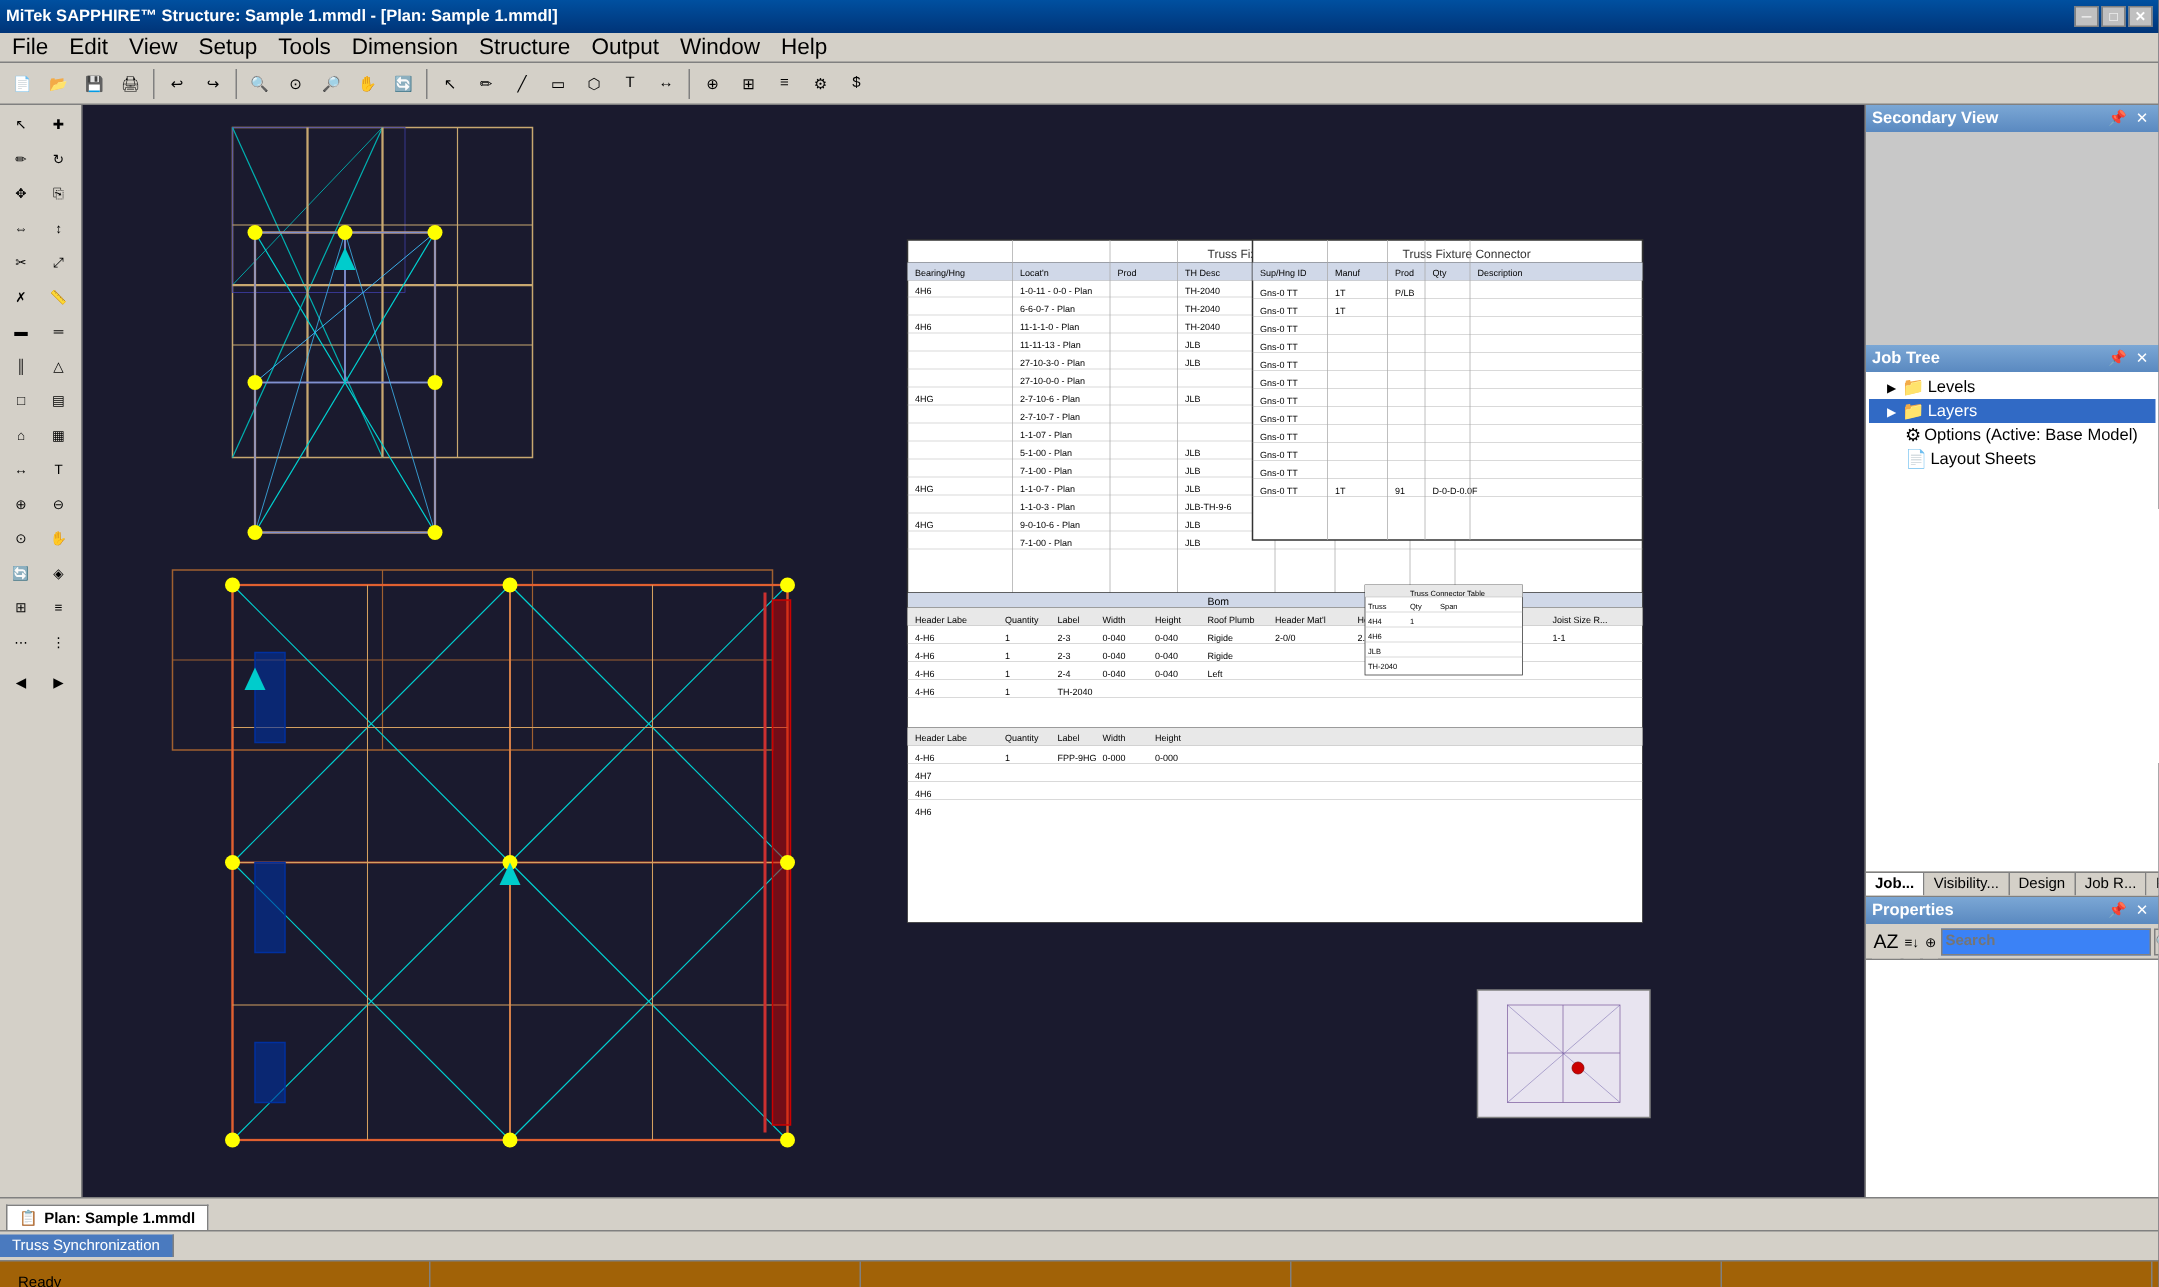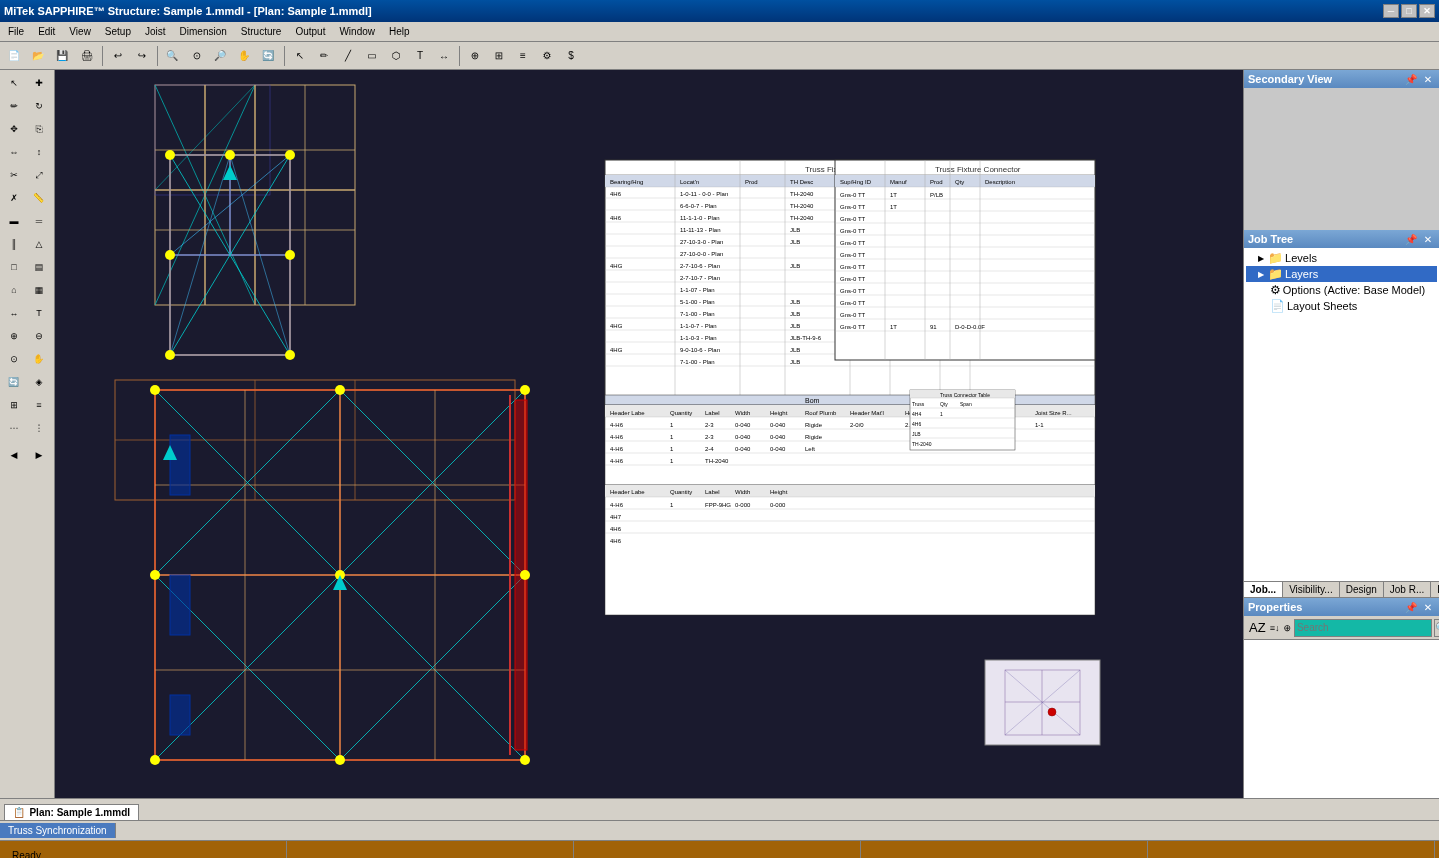--- a/index.html
+++ b/index.html
@@ -29,21 +29,21 @@
 
     
     #menu-bar {
       height: 20px;
       background: #d4d0c8;
       border-bottom: 1px solid #808080;
       display: flex;
       align-items: center;
       padding: 0 2px;
       gap: 2px;
-      font-size: 10px;
+      font-size: 15px;
     }
     .menu-item {
       padding: 1px 6px;
       cursor: pointer;
     }
 
     
     #toolbar {
       height: 28px;
       background: #d4d0c8;
@@ -196,21 +196,22 @@
       align-items: center;
       padding: 2px 4px;
       gap: 2px;
     }
     .props-search {
       flex: 1;
       height: 18px;
       border: 1px solid #808080;
       font-size: 10px;
       padding: 0 2px;
-      background: #14b8a6;
+      background: #3b82f6;
+      font-weight: bold;
     }
     .search-btn {
       width: 18px; height: 18px;
       background: #d4d0c8;
       border: 1px solid #808080;
       display: flex; align-items: center; justify-content: center;
       font-size: 10px;
       cursor: pointer;
     }
     .props-content {
@@ -296,21 +297,21 @@
     <div class="title-btn">□</div>
     <div class="title-btn">✕</div>
   </div>
 </div>
 
 <div id="menu-bar">
   <div class="menu-item">File</div>
   <div class="menu-item">Edit</div>
   <div class="menu-item">View</div>
   <div class="menu-item">Setup</div>
-  <div class="menu-item">Joist</div>
+  <div class="menu-item">Tools</div>
   <div class="menu-item">Dimension</div>
   <div class="menu-item">Structure</div>
   <div class="menu-item">Output</div>
   <div class="menu-item">Window</div>
   <div class="menu-item">Help</div>
 </div>
 
 <div id="toolbar">
 
   <div class="tb-btn">📄</div>

